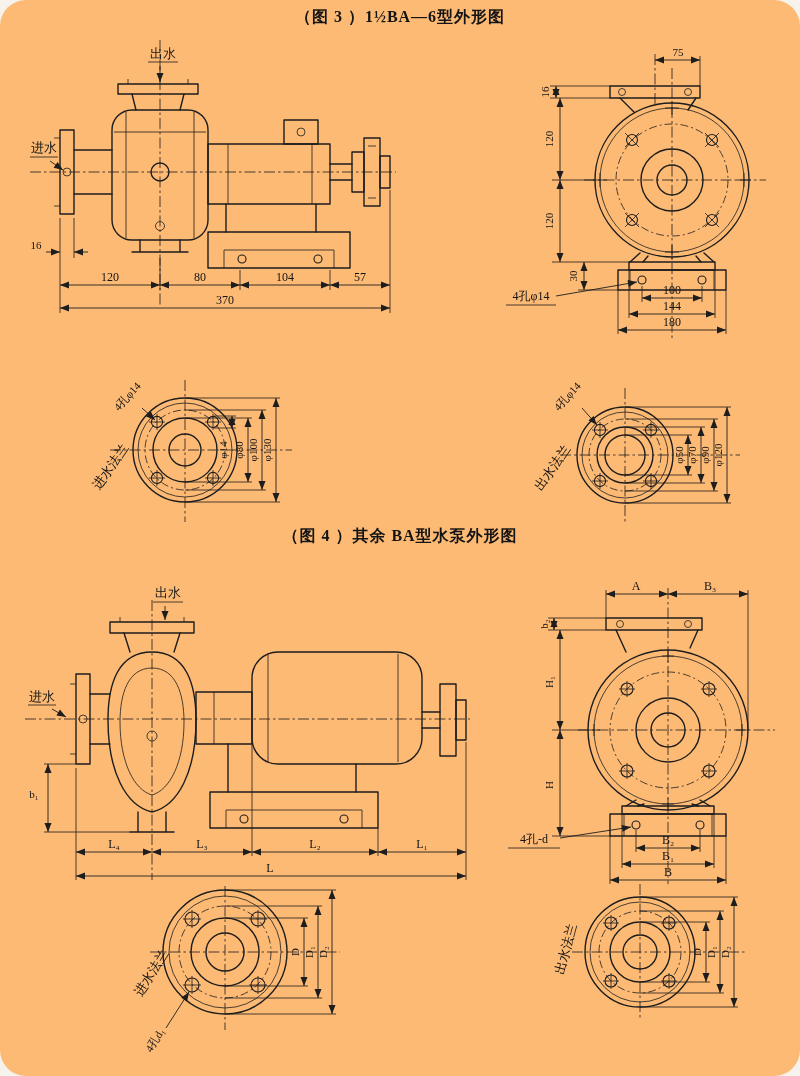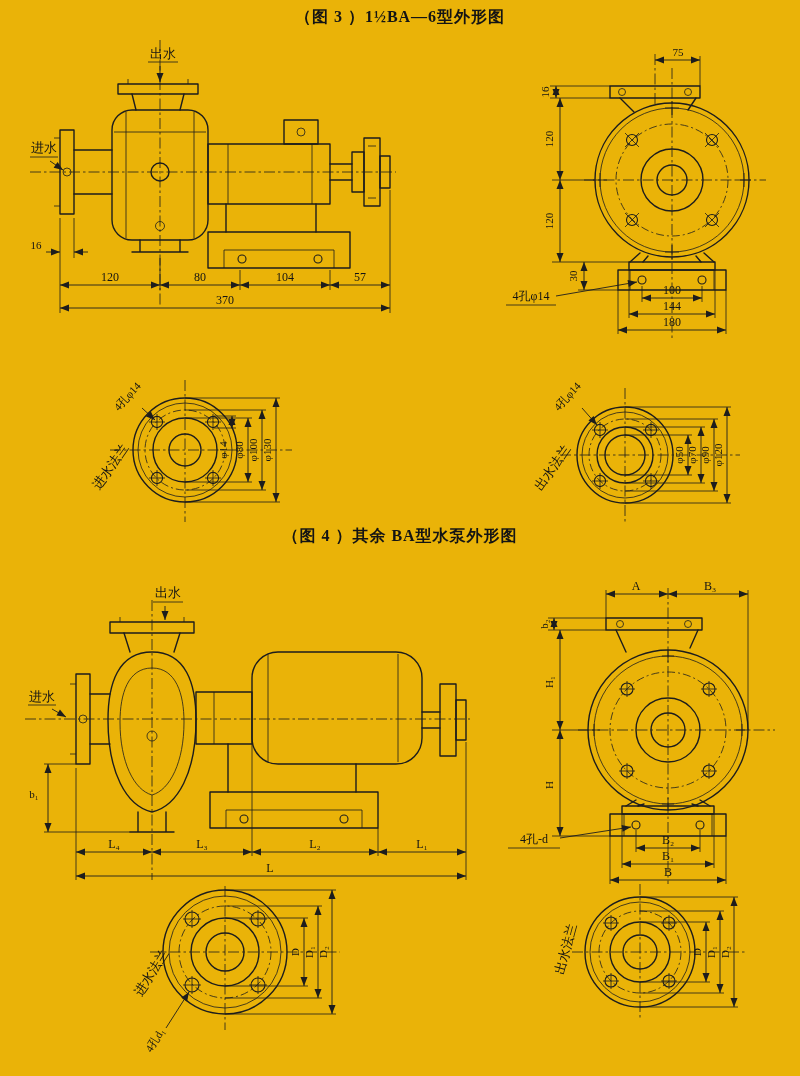--- a/index.html
+++ b/index.html
@@ -1,18 +1,18 @@
 <!DOCTYPE html>
 <html><head>
 <meta charset="utf-8">
 <title>BA pump outline drawings</title>
 <style>
   html,body{margin:0;padding:0;}
   body{background:#f5f3ec;font-family:"Liberation Serif","DejaVu Serif",serif;}
-  .page{position:relative;width:800px;height:1076px;background:#eab308;overflow:hidden;}
+  .page{position:relative;width:800px;height:1076px;background:#fdba74;overflow:hidden;border-radius:26px;}
   svg{position:absolute;left:0;top:0;}
   
   .ln{fill:none;stroke:#1d1d1d;stroke-width:1.4;stroke-linecap:round;stroke-linejoin:round;}
   .tn{fill:none;stroke:#1d1d1d;stroke-width:0.8;}
   .cl{fill:none;stroke:#1d1d1d;stroke-width:0.8;stroke-dasharray:11 3 2.5 3;}
   .bc{fill:none;stroke:#1d1d1d;stroke-width:0.8;stroke-dasharray:8 3 2 3;}
   .dm{fill:none;stroke:#1d1d1d;stroke-width:0.9;}
   .hole{fill:none;stroke:#1d1d1d;stroke-width:1.1;}
   text{fill:#141414;font-family:"Liberation Serif","DejaVu Serif",serif;}
   .tt{font-size:16px;font-weight:bold;letter-spacing:1px;}

